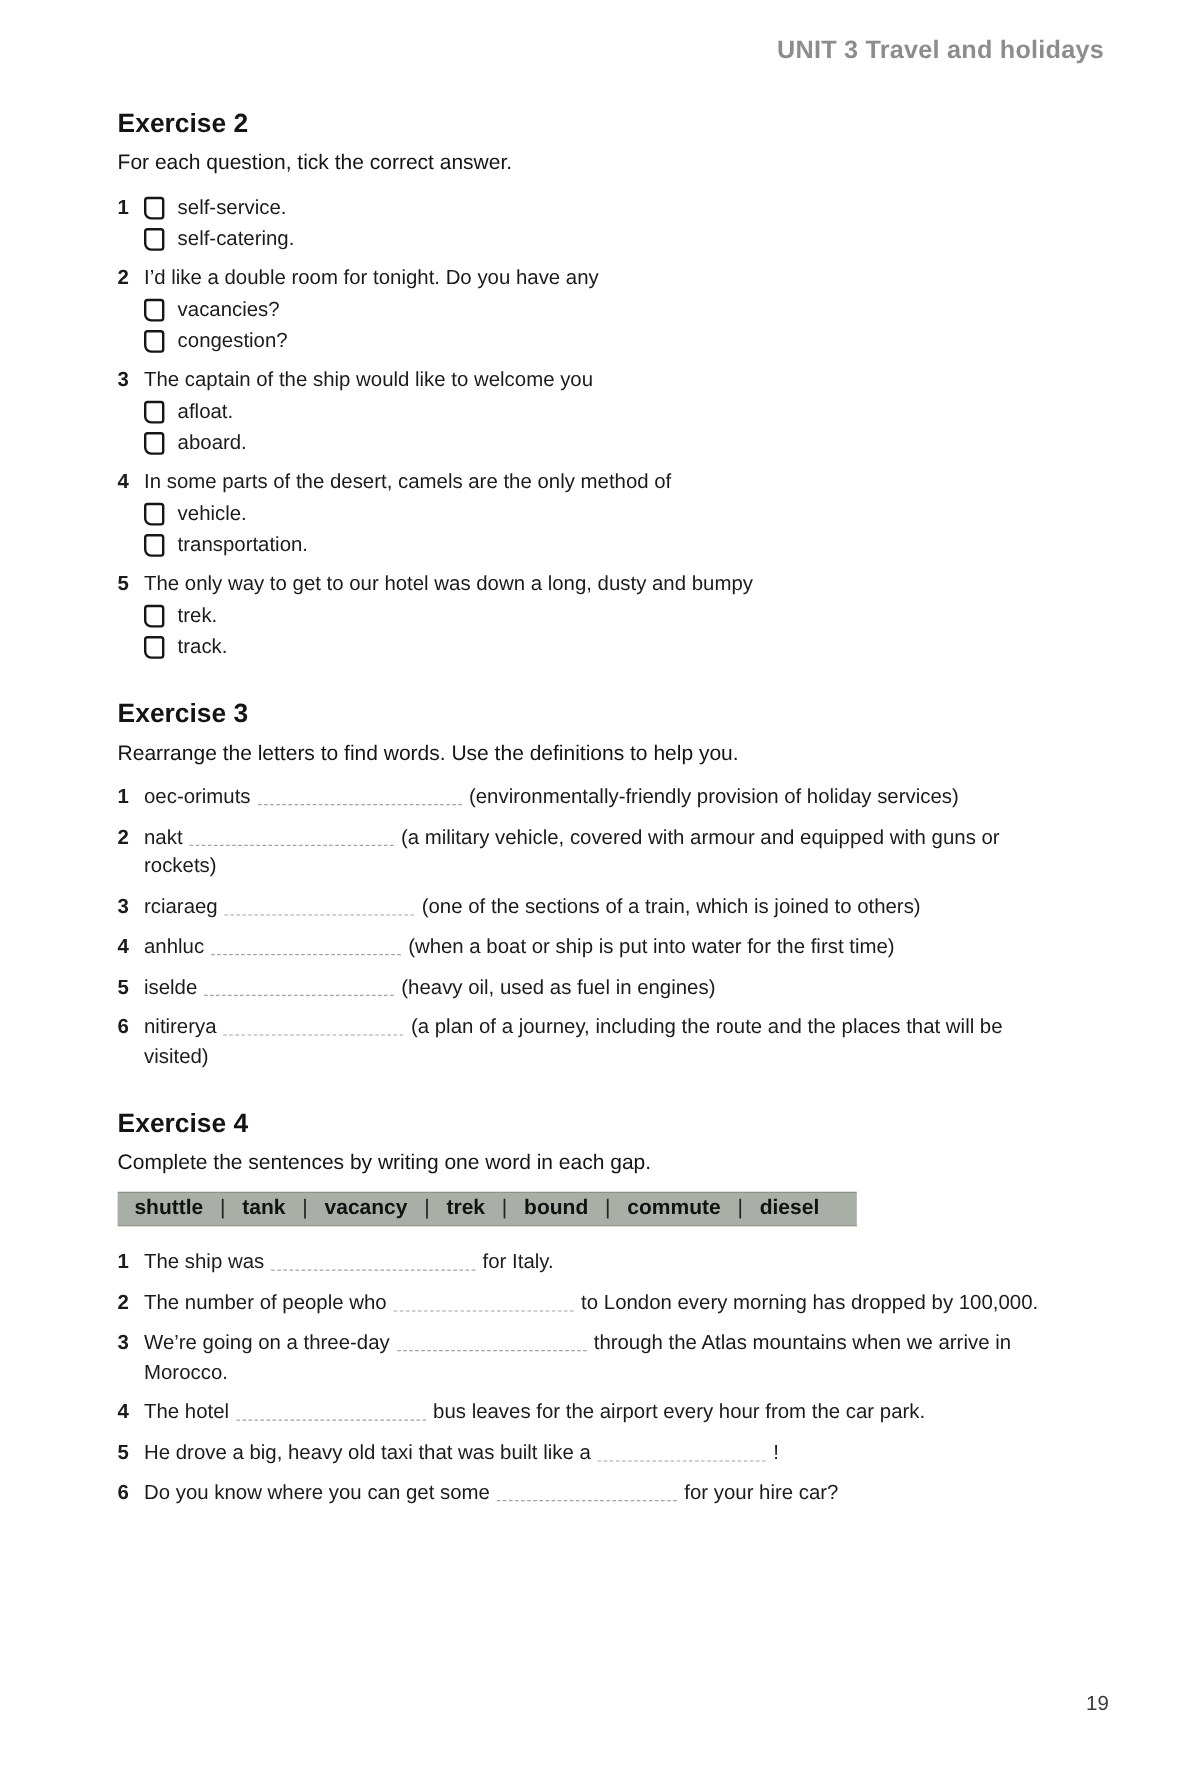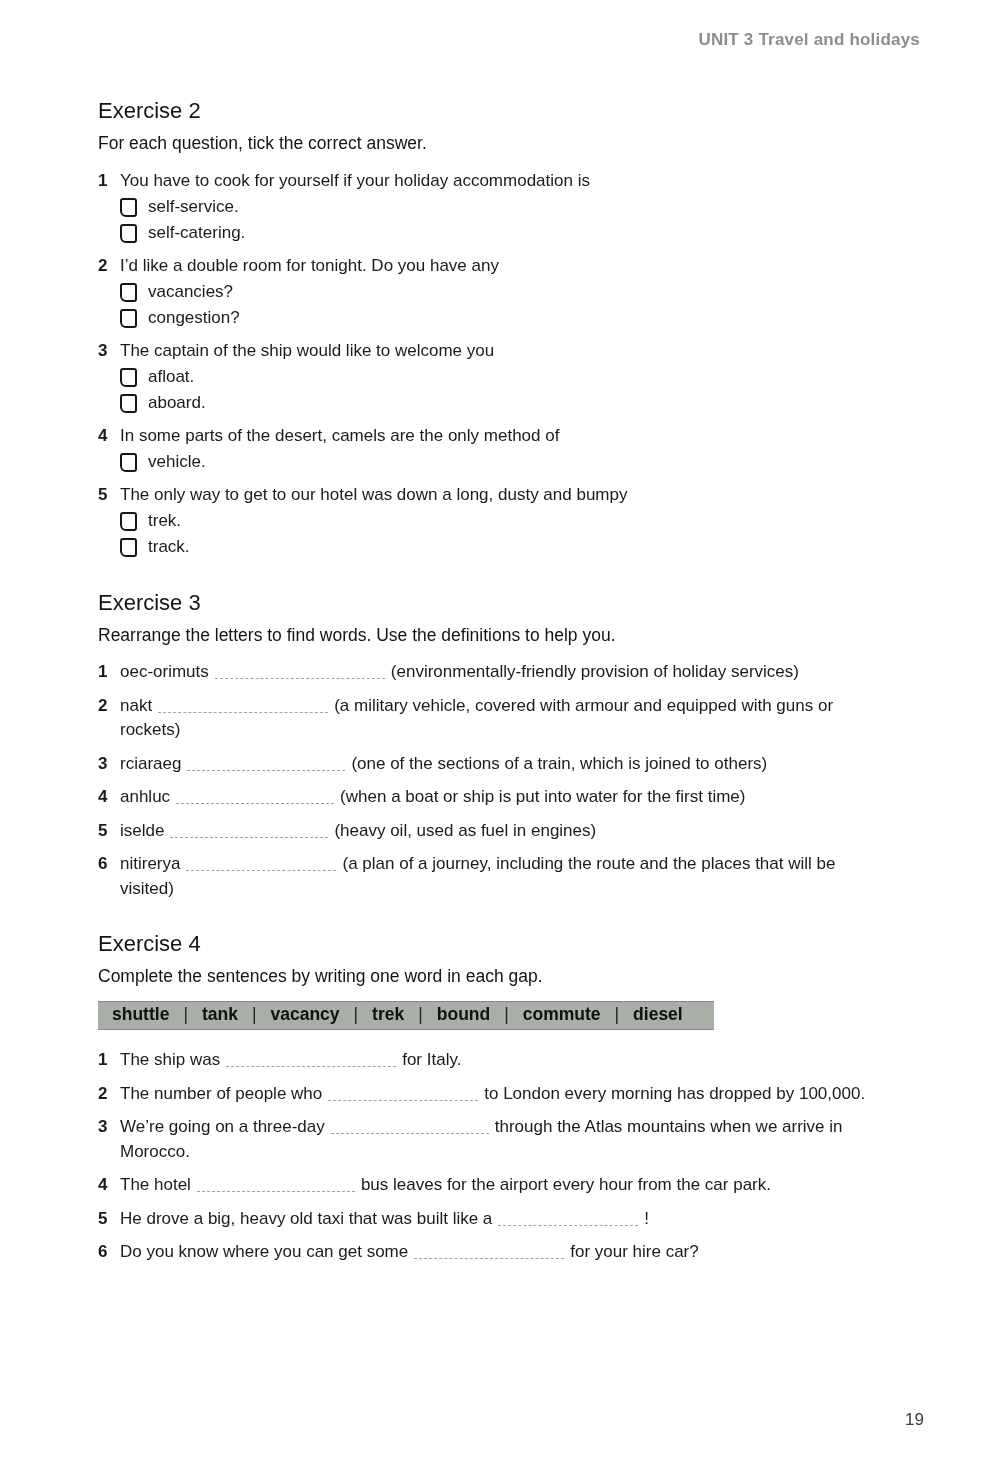--- a/index.html
+++ b/index.html
@@ -15,28 +15,28 @@
   .page {
     box-sizing: border-box;
     width: 1000px;
     height: 1472px;
     padding: 30px 80px 0 98px;
     position: relative;
   }
   .unit-header {
     text-align: right;
     font-weight: bold;
-    font-size: 17px;
+    font-size: 21px;
     color: #8d8d8d;
     letter-spacing: 0.2px;
-    margin-bottom: 48px;
+    margin-bottom: 36px;
   }
   h2.ex-title {
     font-size: 22px;
-    font-weight: normal;
+    font-weight: bold;
     margin: 0 0 9px 0;
     color: #141414;
   }
   .instruction {
     font-size: 17.5px;
     font-weight: normal;
     margin: 0 0 14px 0;
     color: #141414;
   }
   
@@ -125,21 +125,20 @@
 
   <div class="unit-header">UNIT 3 Travel and holidays</div>
 
   <section>
     <h2 class="ex-title">Exercise 2</h2>
     <p class="instruction">For each question, tick the correct answer.</p>
 
     <div class="item question">
       <span class="num">1</span>
       <div class="body">
-        <div>You have to cook for yourself if your holiday accommodation is</div>
         <div class="option">
             <span class="checkbox"></span>
             <span>self-service.</span>
           </div>
         <div class="option">
             <span class="checkbox"></span>
             <span>self-catering.</span>
           </div>
       </div>
     </div>
@@ -174,20 +173,24 @@
       </div>
     </div>
 
     <div class="item question">
       <span class="num">4</span>
       <div class="body">
         <div>In some parts of the desert, camels are the only method of</div>
         <div class="option">
             <span class="checkbox"></span>
             <span>vehicle.</span>
+          </div>
+        <div class="option">
+            <span class="checkbox"></span>
+            <span>transportation.</span>
           </div>
       </div>
     </div>
 
     <div class="item question">
       <span class="num">5</span>
       <div class="body">
         <div>The only way to get to our hotel was down a long, dusty and bumpy</div>
         <div class="option">
             <span class="checkbox"></span>

